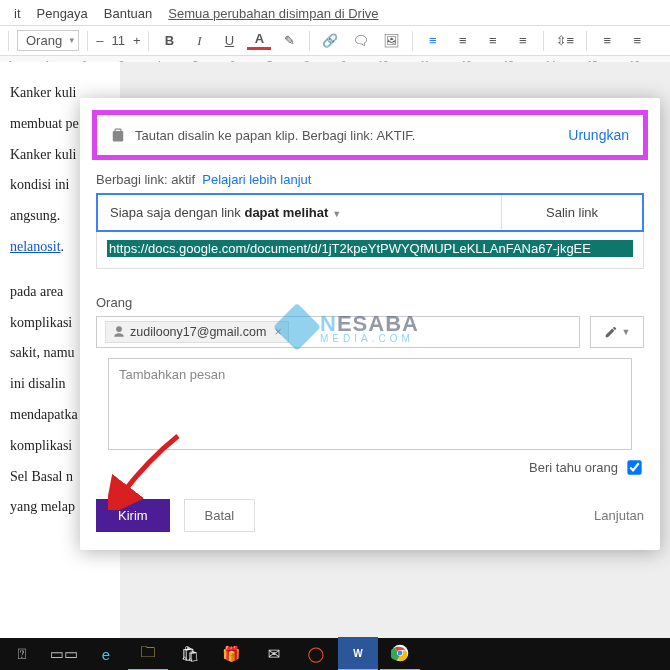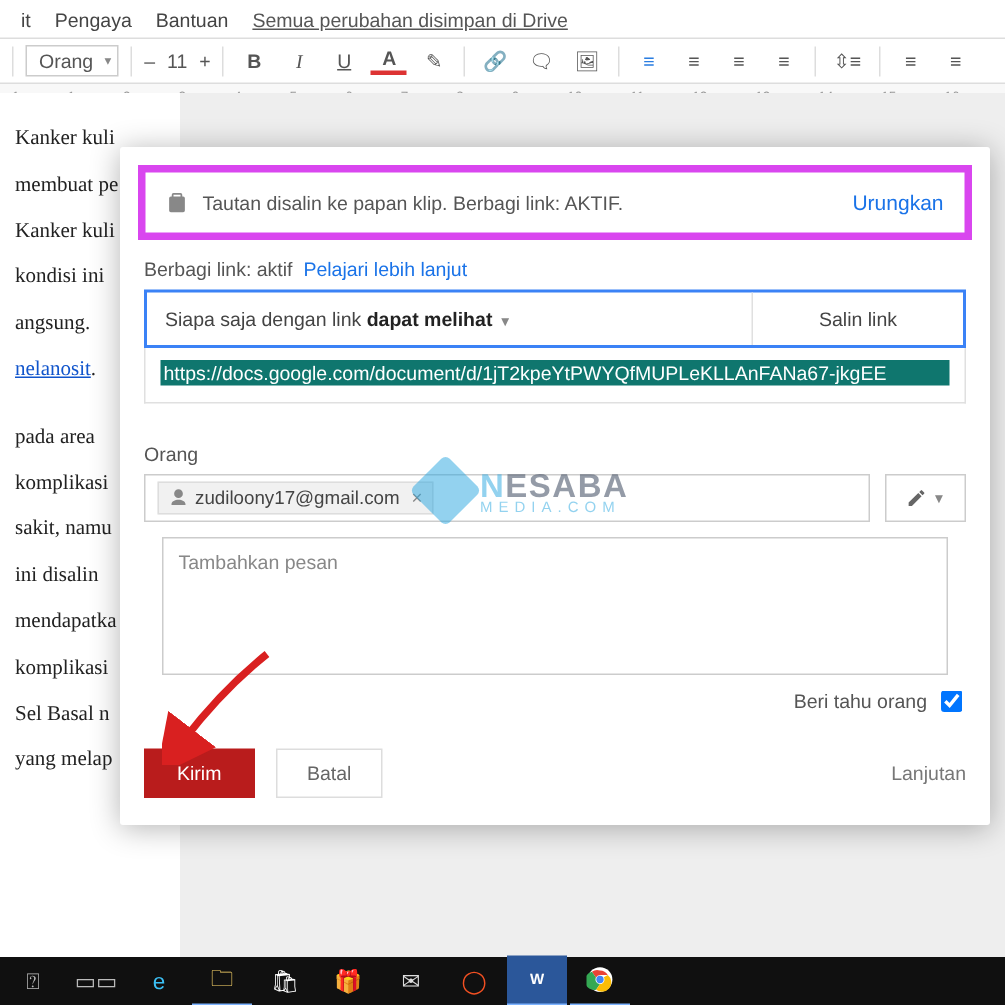--- a/index.html
+++ b/index.html
@@ -32,21 +32,21 @@
   .people-row { margin:0 16px; display:flex; gap:10px; }
   .people-input { flex:1; border:1px solid #ccc; display:flex; align-items:center; padding:4px 8px; gap:8px; }
   .chip { background:#f1f1f1; border:1px solid #ddd; padding:3px 2px 3px 6px; display:flex; align-items:center; gap:4px; font-size:12.5px; color:#444; }
   .chip .x { color:#888; padding:0 4px; }
   .people-ph { color:#888; font-size:13px; }
   .edit-btn { width:52px; border:1px solid #ccc; display:flex; align-items:center; justify-content:center; gap:4px; color:#666; }
   .msg-box { margin:10px 28px 0; border:1px solid #ccc; height:74px; padding:8px 10px; color:#888; font-size:13px; }
   .notify-row { margin:8px 16px 0; display:flex; align-items:center; gap:6px; justify-content:flex-end; color:#555; font-size:13px; }
   .notify-row input { transform:scale(1.1); }
   .footer { margin:22px 16px 6px; display:flex; align-items:center; gap:14px; }
-  .btn-primary { background:#b91c1c; color:#fff; padding:9px 22px; font-weight:500; font-size:13px; }
+  .btn-primary { background:#4c1d95; color:#fff; padding:9px 22px; font-weight:500; font-size:13px; }
   .btn-flat { border:1px solid #ddd; padding:8px 20px; color:#666; }
   .adv { margin-left:auto; color:#777; font-size:13px; }
   .arrow { position:absolute; left:108px; top:430px; width:80px; height:80px; pointer-events:none; }
   .taskbar { position:absolute; bottom:0; left:0; right:0; height:32px; background:#101010; display:flex; align-items:center; padding:0 2px; gap:2px; }
   .tb-item { width:40px; height:32px; display:flex; align-items:center; justify-content:center; color:#fff; font-size:15px; }
   .tb-edge { color:#3cc0f5; }
   .tb-fold { color:#ffd86b; border-bottom:2px solid #7db3ff; }
   .tb-gift { color:#e74; }
   .tb-mail { color:#ddd; }
   .tb-o365 { color:#f25022; }

